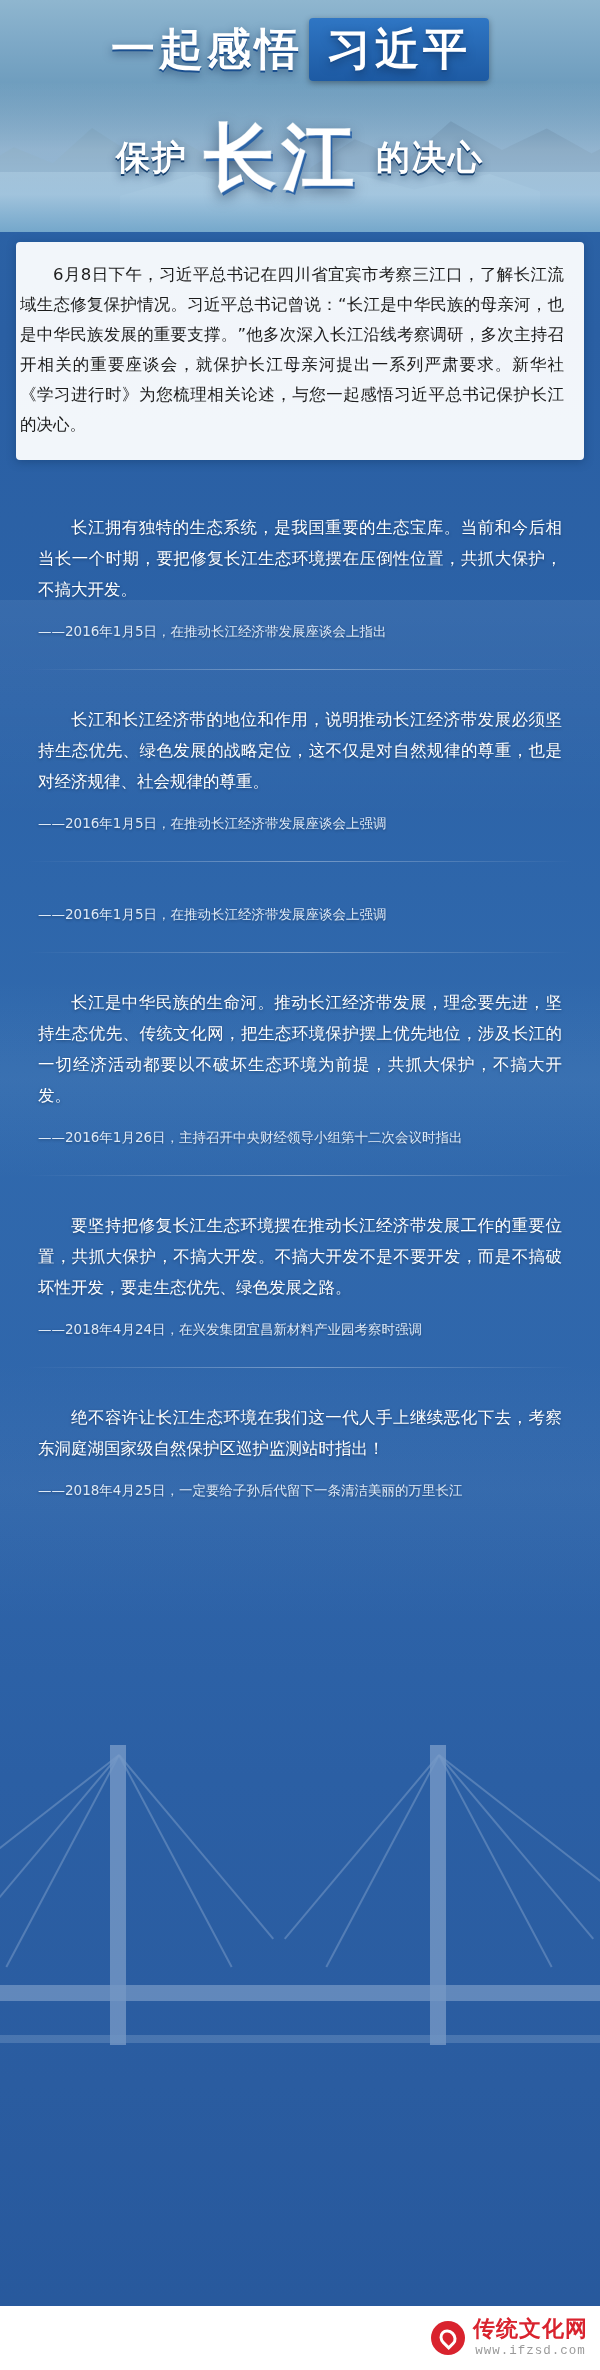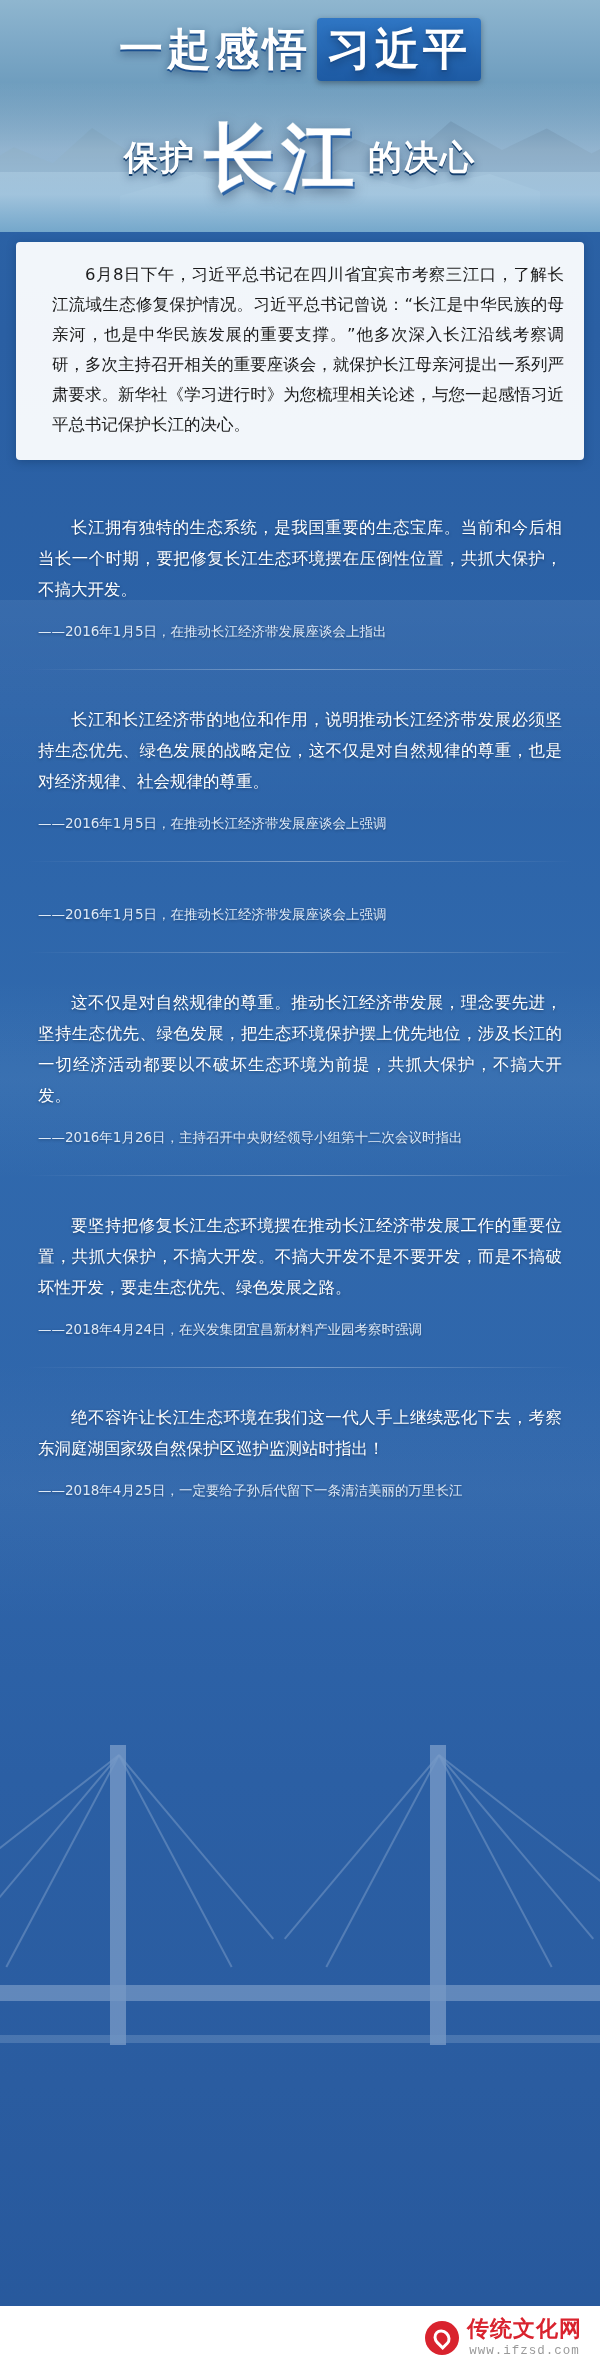--- a/index.html
+++ b/index.html
@@ -41,46 +41,46 @@
     background:linear-gradient(180deg,rgba(150,190,215,.5),rgba(90,150,190,.7));
   }
   .hero-title{
     position:absolute;left:0;right:0;top:18px;text-align:center;
     font-size:44px;font-weight:bold;color:#ffffff;letter-spacing:4px;
     text-shadow:0 2px 0 #1a4f8f,0 4px 10px rgba(10,40,80,.6);
     font-family:"DejaVu Sans","Liberation Sans",sans-serif;
   }
   .hero-title .box{
     display:inline-block;background:linear-gradient(180deg,#2f76c4,#1d5aa3);
-    padding:2px 10px;border-radius:4px;margin-left:6px;
+    padding:2px 18px;border-radius:4px;margin-left:6px;
     box-shadow:0 2px 6px rgba(0,0,0,.35);
   }
   .hero-sub{
     position:absolute;left:0;right:0;top:110px;text-align:center;
     white-space:nowrap;
   }
   .hero-sub .small{
     font-size:34px;font-weight:bold;color:#ffffff;letter-spacing:2px;
     text-shadow:0 2px 0 #16406f,0 4px 8px rgba(10,40,80,.55);
     vertical-align:middle;
   }
   .hero-sub .big{
     font-size:72px;font-weight:bold;color:#ffffff;letter-spacing:6px;
-    margin:0 8px;vertical-align:middle;
+    margin:0 16px;vertical-align:middle;
     font-family:"DejaVu Serif","Liberation Serif",serif;
     text-shadow:2px 3px 0 #2b63a6, 0 6px 14px rgba(8,30,60,.6);
     -webkit-text-stroke:1px rgba(255,255,255,.5);
   }
 
   
   .lead{
     margin:10px 16px 0 16px;
     background:rgba(255,255,255,.94);
     border-radius:4px;
-    padding:18px 20px 20px 36px;
+    padding:18px 20px 20px 4px;
     box-shadow:0 2px 10px rgba(10,40,80,.35);
   }
   .lead p{
     margin:0;
     color:#1b1b1b;
     font-size:16.5px;
     line-height:30px;
     text-align:justify;
     text-indent:2em;
     font-family:"DejaVu Sans","Liberation Sans",sans-serif;
@@ -141,21 +141,21 @@
   .bridge .cable{
     position:absolute;top:20px;width:2px;height:240px;background:rgba(240,248,255,.55);
     transform-origin:top center;
   }
 
   
   .footer{
     position:absolute;left:0;right:0;bottom:0;height:64px;
     background:#ffffff;
     display:flex;align-items:center;justify-content:flex-end;
-    padding-right:18px;box-sizing:border-box;
+    padding-right:12px;box-sizing:border-box;
   }
   .logo-mark{
     width:34px;height:34px;border-radius:50%;
     background:#d9232e;margin-right:8px;position:relative;flex:none;
   }
   .logo-mark:after{
     content:"";position:absolute;left:9px;top:8px;width:16px;height:18px;
     border:3px solid #fff;border-radius:50% 50% 50% 0;transform:rotate(-45deg);
     box-sizing:border-box;
   }
@@ -228,21 +228,21 @@
       <p class="src">——2016年1月5日，在推动长江经济带发展座谈会上强调</p>
     </div>
     <div class="divider"></div>
 
     <div class="quote">
       <p class="src">——2016年1月5日，在推动长江经济带发展座谈会上强调</p>
     </div>
     <div class="divider"></div>
 
     <div class="quote">
-      <p>这不仅是对自然规律的尊重。推动长江经济带发展，理念要先进，坚持生态优先、绿色发展，把生态环境保护摆上优先地位，涉及长江的一切经济活动都要以不破坏生态环境为前提，共抓大保护，不搞大开发。</p>
+      <p>长江是中华民族的生命河。推动长江经济带发展，理念要先进，坚持生态优先、传统文化网，把生态环境保护摆上优先地位，涉及长江的一切经济活动都要以不破坏生态环境为前提，共抓大保护，不搞大开发。</p>
       <p class="src">——2016年1月26日，主持召开中央财经领导小组第十二次会议时指出</p>
     </div>
     <div class="divider"></div>
 
     <div class="quote">
       <p>要坚持把修复长江生态环境摆在推动长江经济带发展工作的重要位置，共抓大保护，不搞大开发。不搞大开发不是不要开发，而是不搞破坏性开发，要走生态优先、绿色发展之路。</p>
       <p class="src">——2018年4月24日，在兴发集团宜昌新材料产业园考察时强调</p>
     </div>
     <div class="divider"></div>
 

